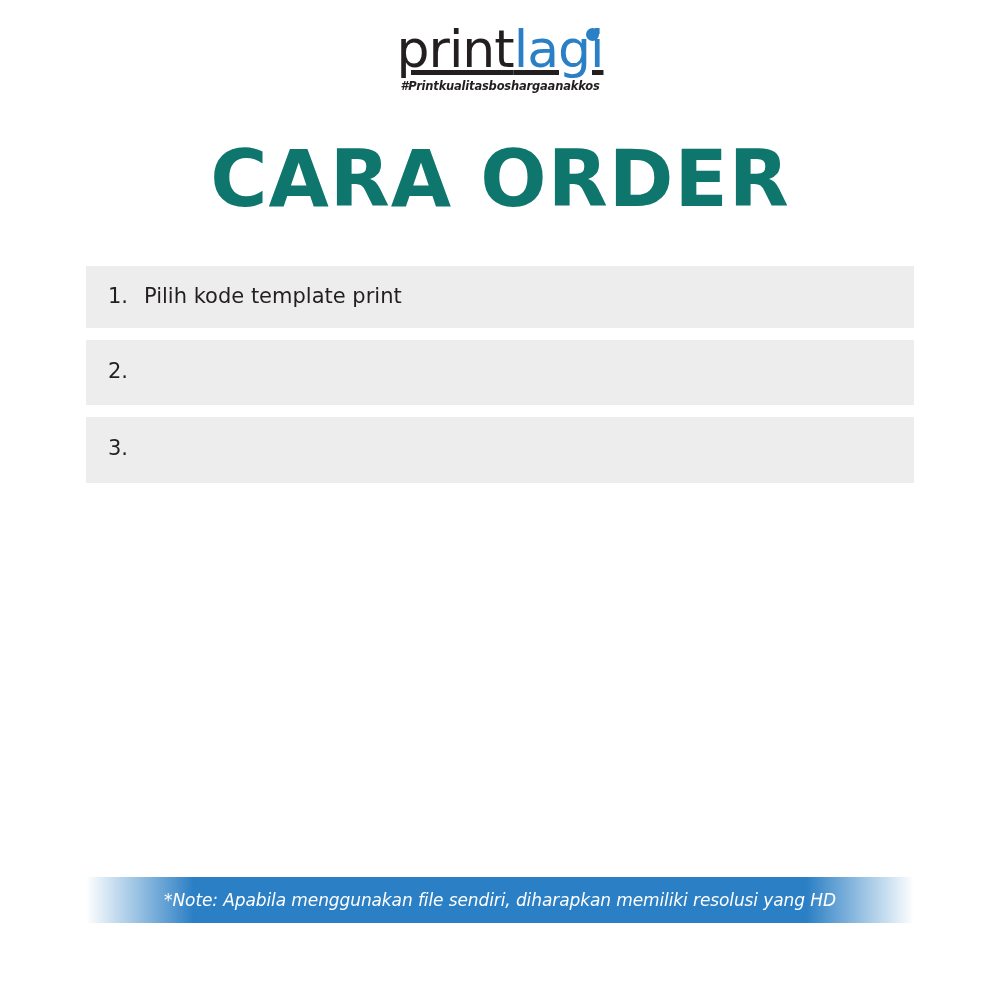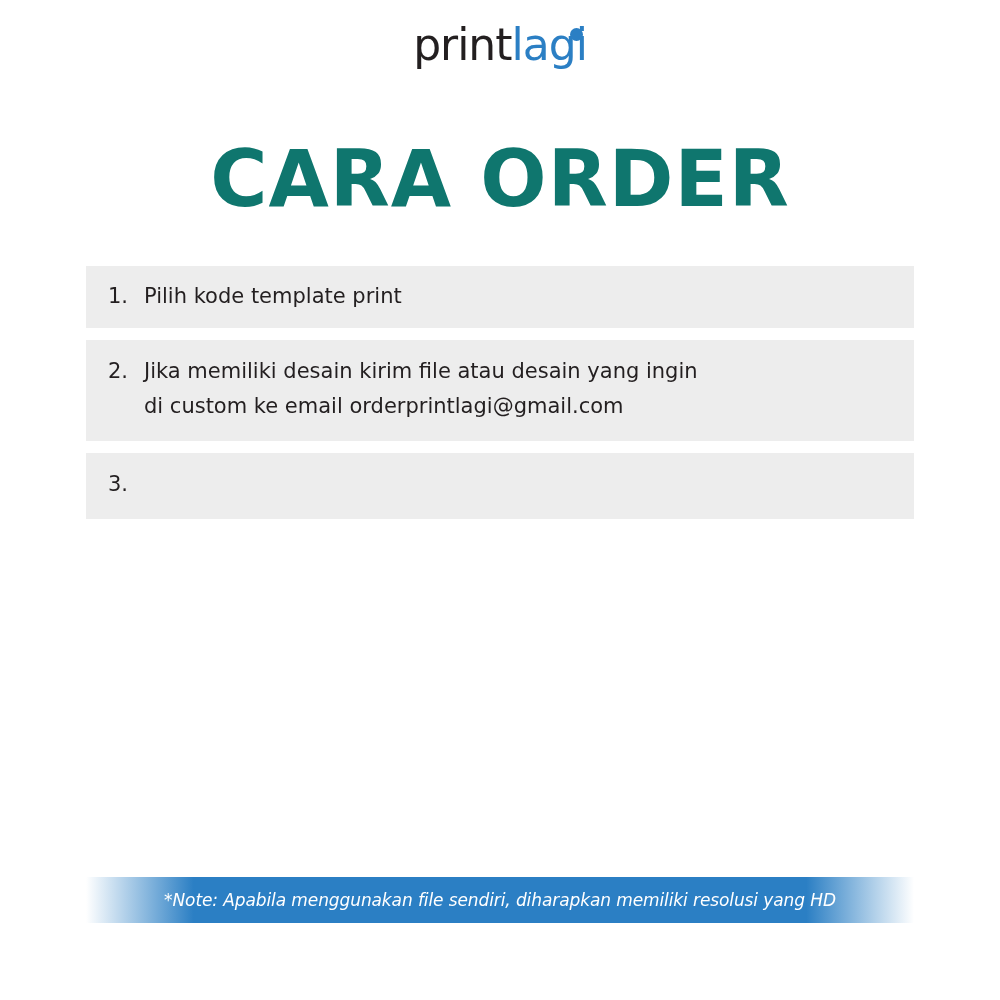--- a/index.html
+++ b/index.html
@@ -25,27 +25,28 @@
   
   .brand {
     position: absolute;
     top: 22px;
     left: 0;
     width: 1000px;
     text-align: center;
   }
   .brand-word {
     font-family: "DejaVu Sans", sans-serif;
-    font-size: 44px;
+    font-size: 52px;
     font-weight: 400;
     letter-spacing: -1px;
     color: #231f20;
     line-height: 1.05;
     display: inline-block;
     position: relative;
+    text-decoration: underline;
   }
   .brand-word .accent {
     color: #2b7fc4;
   }
   .brand-dot {
     position: absolute;
     width: 13px;
     height: 13px;
     border-radius: 50%;
     background: #2b7fc4;
@@ -133,35 +134,34 @@
 </head>
 <body>
 
 <div class="page">
 
   <div class="brand">
     <div class="brand-word">
       <span>print</span><span class="accent">lagi</span>
       <span class="brand-dot"></span>
     </div>
+    <div class="brand-tag">#Printkualitasboshargaanakkos</div>
   </div>
 
   <div class="title">CARA ORDER</div>
 
   <div class="steps">
 
     <div class="step step-1">
       <div class="step-num">1.</div>
       <div class="step-text">Pilih kode template print</div>
     </div>
 
     <div class="step">
       <div class="step-num">2.</div>
-      <div class="step-text">Jika memiliki desain kirim file atau desain yang ingin
-di custom ke email orderprintlagi@gmail.com</div>
     </div>
 
     <div class="step">
       <div class="step-num">3.</div>
     </div>
 
   </div>
 
   <div class="note-bar">
     <div class="note-text">*Note: Apabila menggunakan file sendiri, diharapkan memiliki resolusi yang HD</div>

